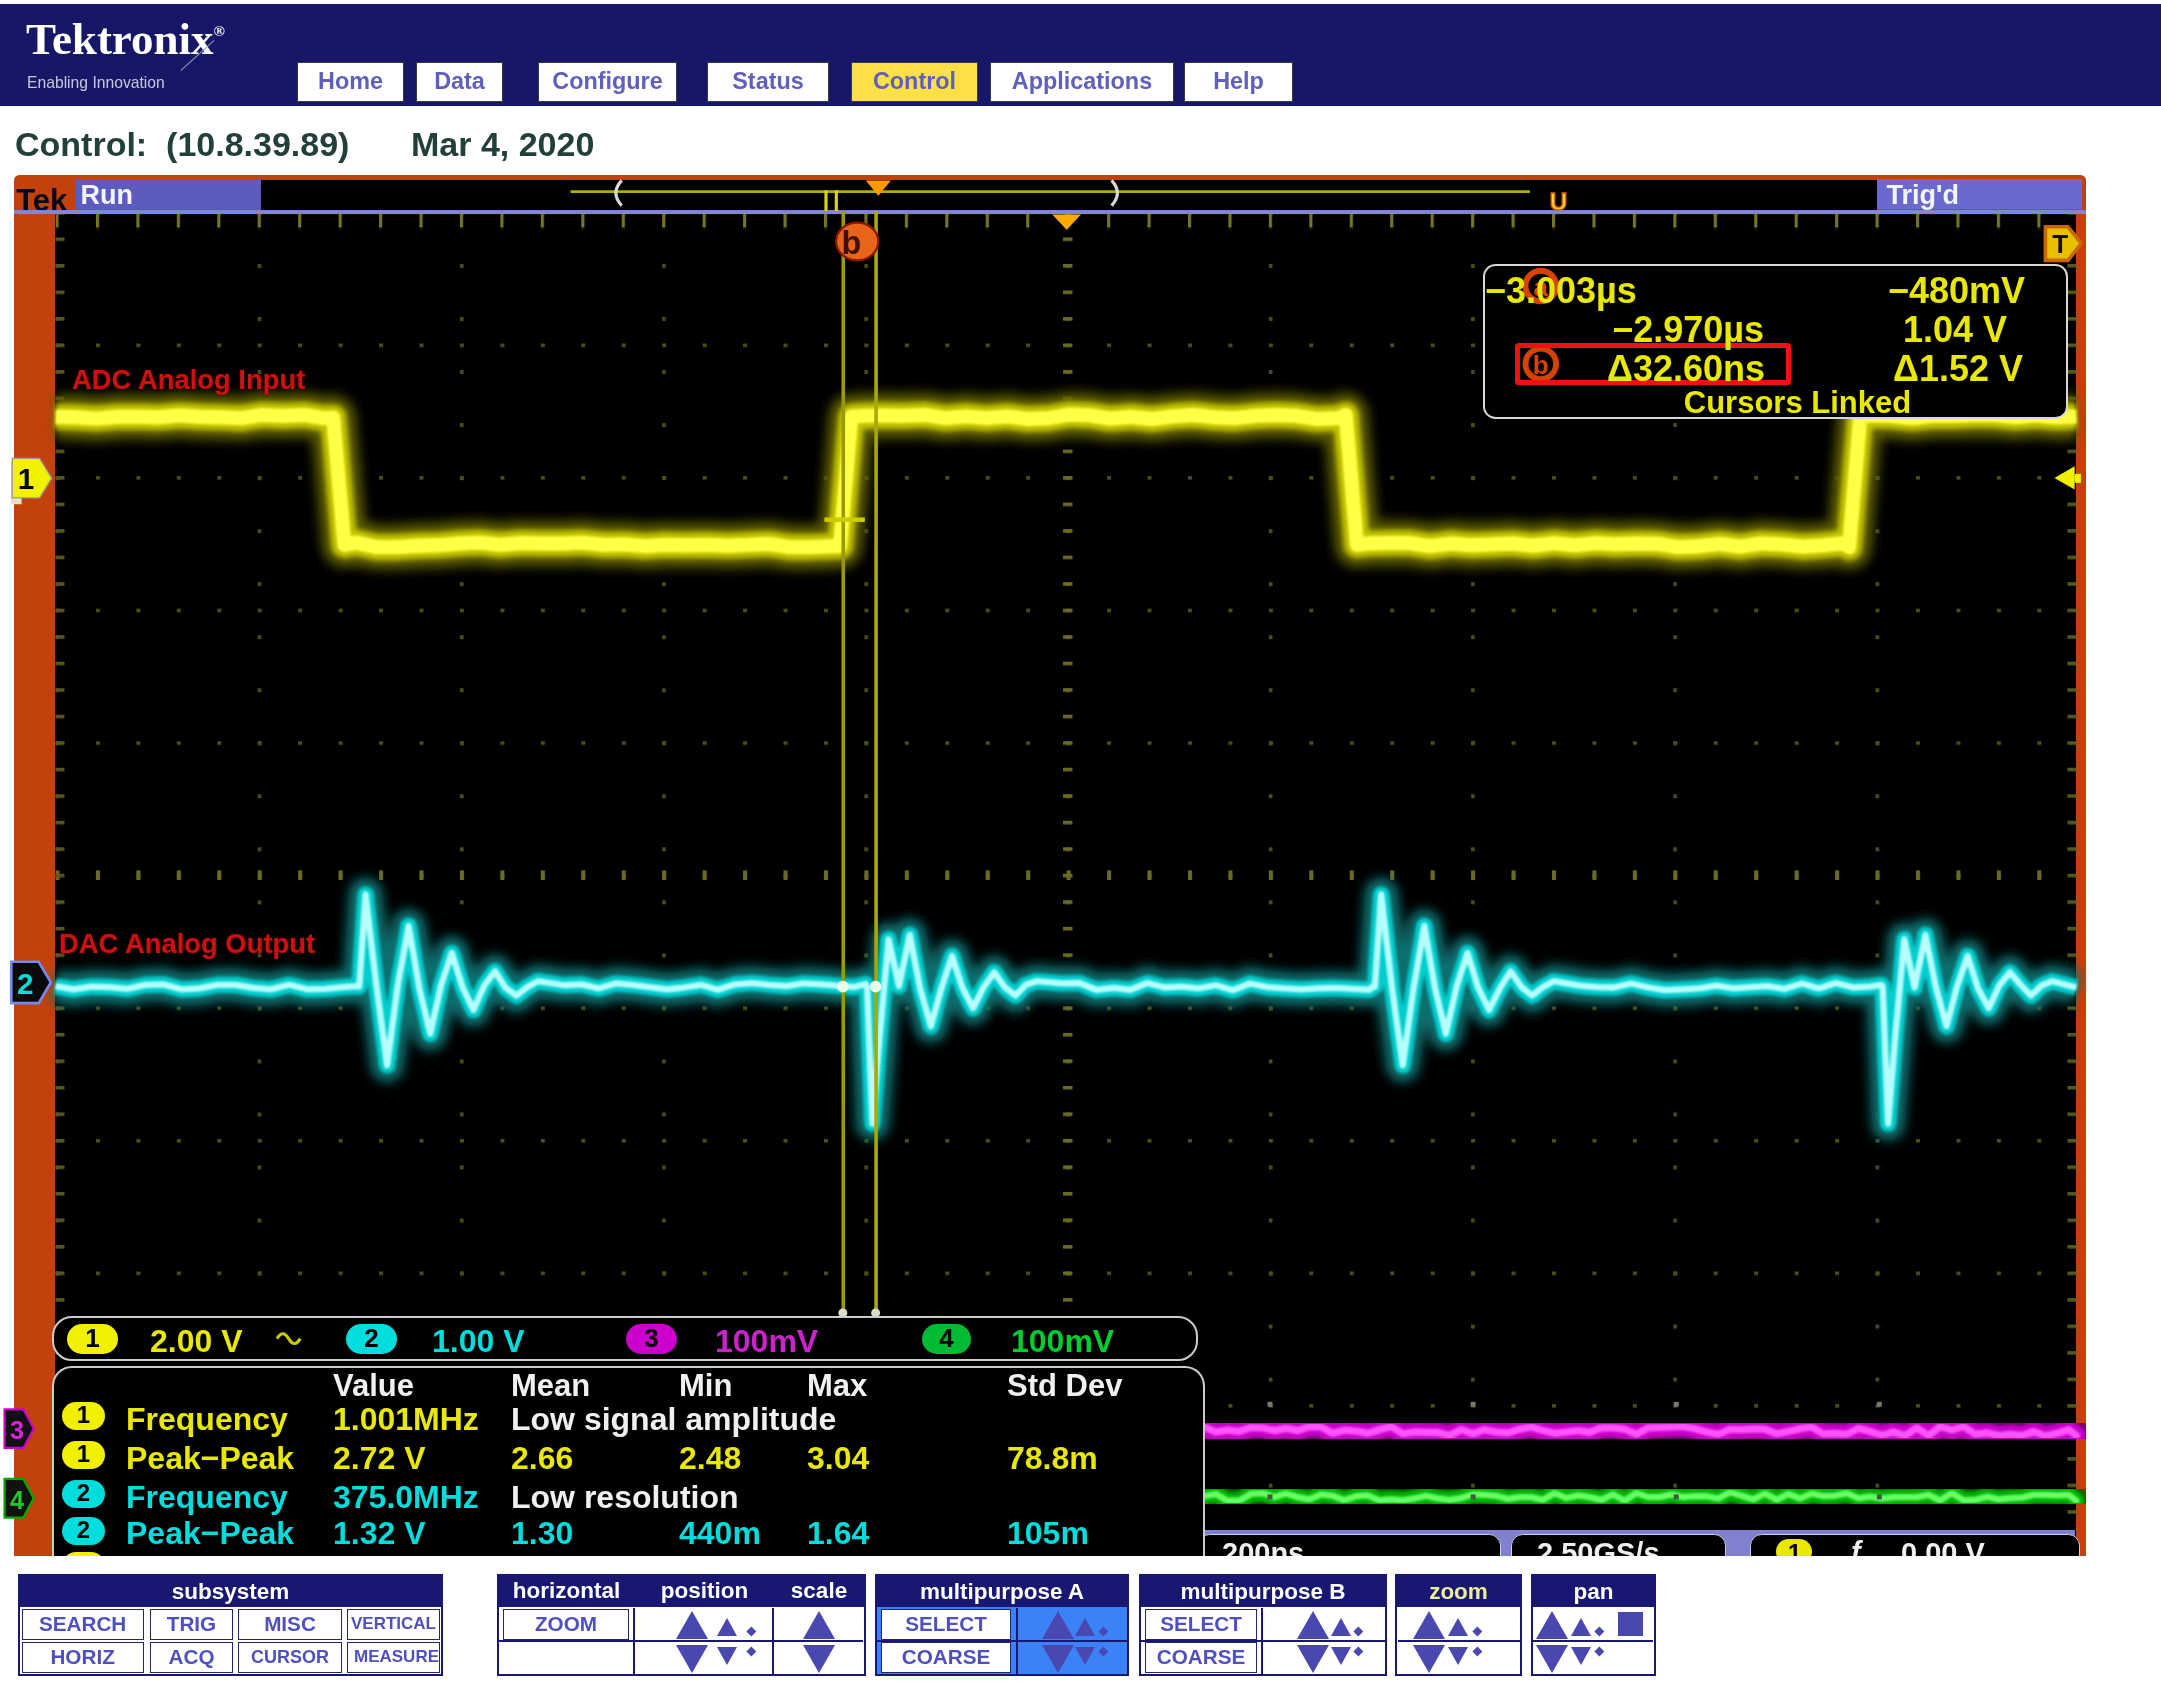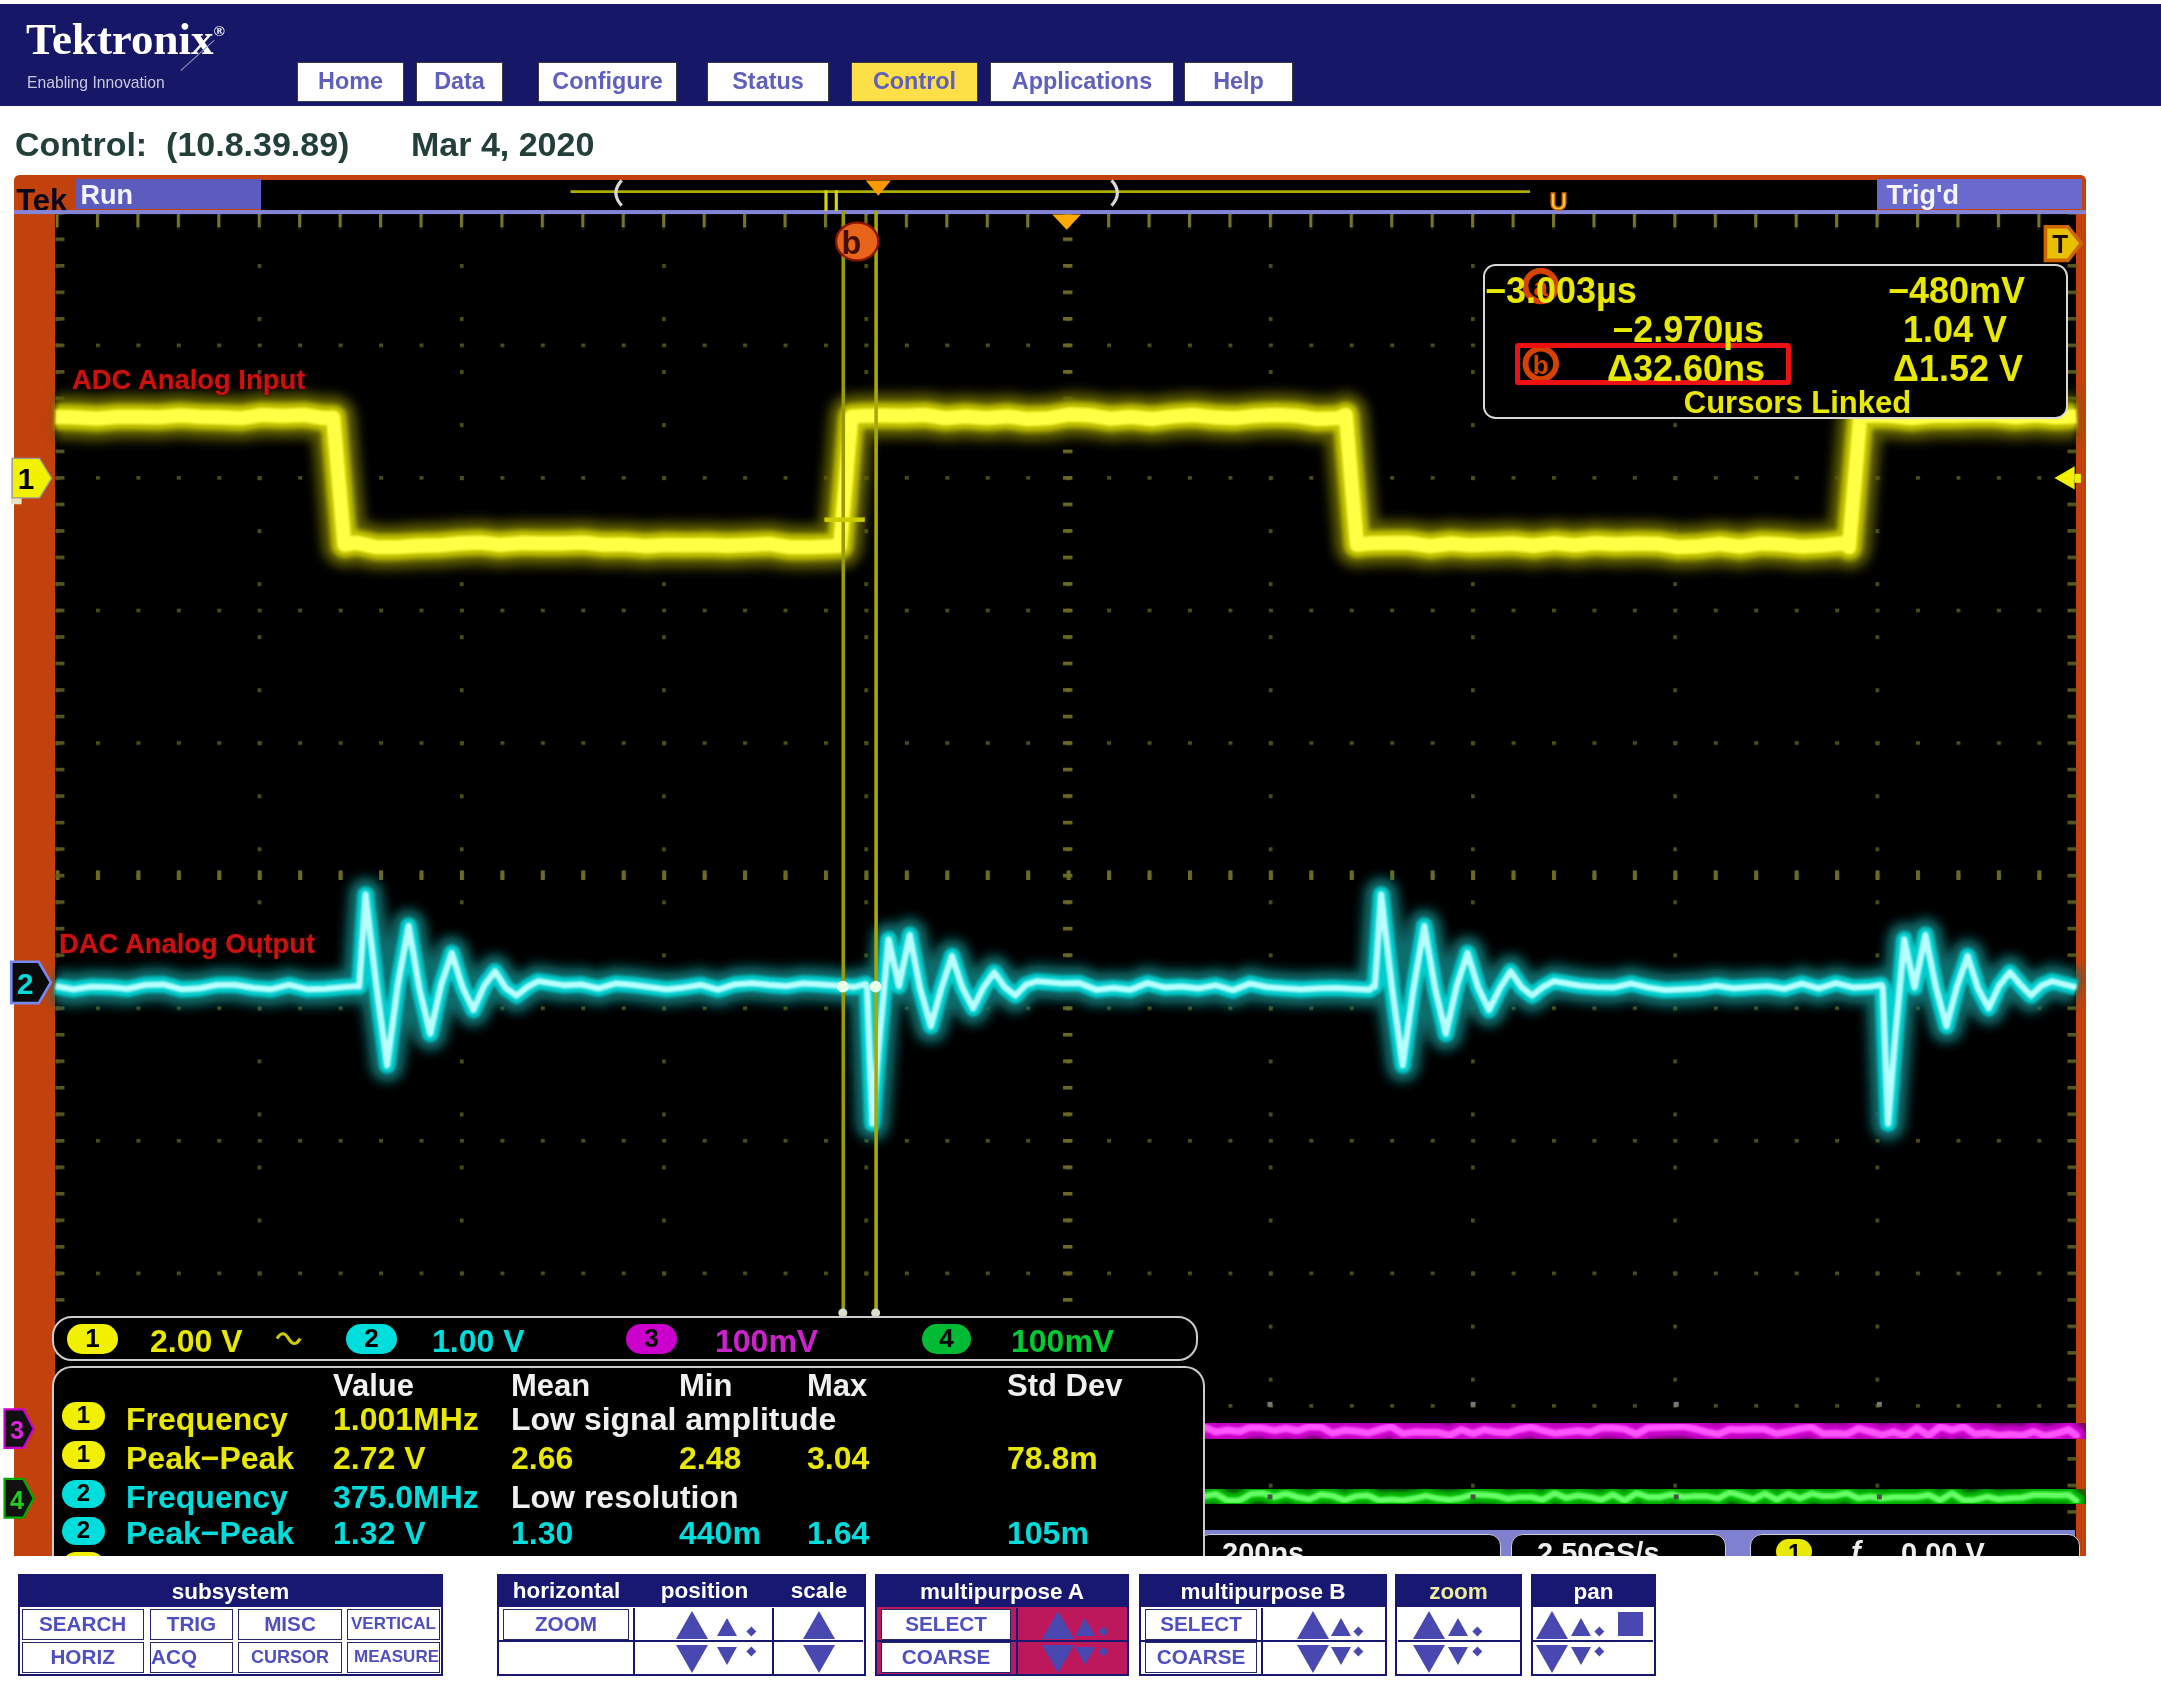--- a/index.html
+++ b/index.html
@@ -204,42 +204,42 @@
 </svg>
 <div class="abs" style="left:18px;top:1574px;width:425px;height:102px;border:2.2px solid #181872;background:#fff">
     <div class="abs b" style="left:0;top:0;width:100%;height:31px;background:#181872"></div>
     <div class="abs b" style="left:0;top:2.7px;width:100%;text-align:center;font-size:22.5px;color:#fff">subsystem</div>
   </div>
 <div class="abs b" style="left:21.6px;top:1609px;width:122px;height:31px;background:#fff;border:1.8px solid #26266a;color:#4f4fc0;font-size:20.7px;text-align:center;line-height:28px">SEARCH</div>
 <div class="abs b" style="left:150px;top:1609px;width:83px;height:31px;background:#fff;border:1.8px solid #26266a;color:#4f4fc0;font-size:20.7px;text-align:center;line-height:28px">TRIG</div>
 <div class="abs b" style="left:238px;top:1609px;width:104px;height:31px;background:#fff;border:1.8px solid #26266a;color:#4f4fc0;font-size:20.7px;text-align:center;line-height:28px">MISC</div>
 <div class="abs b" style="left:347px;top:1609px;width:93px;height:31px;background:#fff;border:1.8px solid #26266a;color:#4f4fc0;font-size:17px;text-align:center;line-height:28px">VERTICAL</div>
 <div class="abs b" style="left:21.6px;top:1642px;width:122px;height:31px;background:#fff;border:1.8px solid #26266a;color:#4f4fc0;font-size:20.7px;text-align:center;line-height:28px">HORIZ</div>
-<div class="abs b" style="left:150px;top:1642px;width:83px;height:31px;background:#fff;border:1.8px solid #26266a;color:#4f4fc0;font-size:20.7px;text-align:left;line-height:28px">ACQ</div>
+<div class="abs b" style="left:150px;top:1642px;width:83px;height:31px;background:#fff;border:1.8px solid #26266a;color:#4f4fc0;font-size:20.7px;text-align:center;line-height:28px">ACQ</div>
 <div class="abs b" style="left:238px;top:1642px;width:104px;height:31px;background:#fff;border:1.8px solid #26266a;color:#4f4fc0;font-size:18px;text-align:center;line-height:28px">CURSOR</div>
 <div class="abs b" style="left:347px;top:1642px;width:93px;height:31px;background:#fff;border:1.8px solid #26266a;color:#4f4fc0;font-size:17px;text-align:right;line-height:28px">MEASURE</div>
 <div class="abs" style="left:497px;top:1574px;width:369px;height:102px;border:2.2px solid #181872;background:#fff">
     <div class="abs b" style="left:0;top:0;width:100%;height:31px;background:#181872"></div>
   </div>
 <div class="abs b" style="left:497px;top:1578px;width:139px;text-align:center;font-size:22.5px;color:#fff">horizontal</div>
 <div class="abs b" style="left:636px;top:1578px;width:137px;text-align:center;font-size:22.5px;color:#fff">position</div>
 <div class="abs b" style="left:773px;top:1578px;width:92px;text-align:center;font-size:22.5px;color:#fff">scale</div>
 <div class="abs" style="left:633px;top:1608px;width:2.2px;height:67px;background:#181872"></div>
 <div class="abs" style="left:772px;top:1608px;width:2.2px;height:67px;background:#181872"></div>
 <div class="abs" style="left:499px;top:1640px;width:364px;height:1.8px;background:#181872"></div>
 <div class="abs b" style="left:503px;top:1609px;width:126px;height:31px;background:#fff;border:1.8px solid #26266a;color:#4f4fc0;font-size:20.7px;text-align:center;line-height:28px">ZOOM</div>
 <div class="abs" style="left:676px;top:1611px;width:0;height:0;border-left:16.6px solid transparent;border-right:16.6px solid transparent;border-bottom:28px solid #4848b0"></div>
 <div class="abs" style="left:717px;top:1618px;width:0;height:0;border-left:10.3px solid transparent;border-right:10.3px solid transparent;border-bottom:18px solid #4848b0"></div>
 <div class="abs" style="left:748px;top:1628px;width:6.7px;height:6.7px;background:#4848b0;transform:rotate(45deg)"></div>
 <div class="abs" style="left:676px;top:1645px;width:0;height:0;border-left:16.6px solid transparent;border-right:16.6px solid transparent;border-top:28px solid #4848b0"></div>
 <div class="abs" style="left:717px;top:1647px;width:0;height:0;border-left:10.3px solid transparent;border-right:10.3px solid transparent;border-top:18px solid #4848b0"></div>
 <div class="abs" style="left:748px;top:1648px;width:6.7px;height:6.7px;background:#4848b0;transform:rotate(45deg)"></div>
 <div class="abs" style="left:803px;top:1611px;width:0;height:0;border-left:16.6px solid transparent;border-right:16.6px solid transparent;border-bottom:28px solid #4848b0"></div>
 <div class="abs" style="left:803px;top:1645px;width:0;height:0;border-left:16.6px solid transparent;border-right:16.6px solid transparent;border-top:28px solid #4848b0"></div>
-<div class="abs" style="left:875px;top:1574px;width:254px;height:102px;border:2.2px solid #181872;background:#be185d">
+<div class="abs" style="left:875px;top:1574px;width:254px;height:102px;border:2.2px solid #181872;background:#3b82f6">
     <div class="abs b" style="left:0;top:0;width:100%;height:31px;background:#181872"></div>
     <div class="abs b" style="left:0;top:2.7px;width:100%;text-align:center;font-size:22.5px;color:#fff">multipurpose A</div>
   </div>
 <div class="abs" style="left:1016px;top:1608px;width:2.2px;height:67px;background:#181872"></div>
 <div class="abs" style="left:877px;top:1640px;width:250px;height:1.8px;background:#181872"></div>
 <div class="abs b" style="left:881px;top:1609px;width:130px;height:31px;background:#fff;border:1.8px solid #26266a;color:#4f4fc0;font-size:20.7px;text-align:center;line-height:28px">SELECT</div>
 <div class="abs b" style="left:881px;top:1642px;width:130px;height:31px;background:#fff;border:1.8px solid #26266a;color:#4f4fc0;font-size:20.7px;text-align:center;line-height:28px">COARSE</div>
 <div class="abs" style="left:1042px;top:1611px;width:0;height:0;border-left:16.6px solid transparent;border-right:16.6px solid transparent;border-bottom:28px solid #4848b0"></div>
 <div class="abs" style="left:1075px;top:1618px;width:0;height:0;border-left:10.3px solid transparent;border-right:10.3px solid transparent;border-bottom:18px solid #4848b0"></div>
 <div class="abs" style="left:1100px;top:1628px;width:6.7px;height:6.7px;background:#4848b0;transform:rotate(45deg)"></div>

